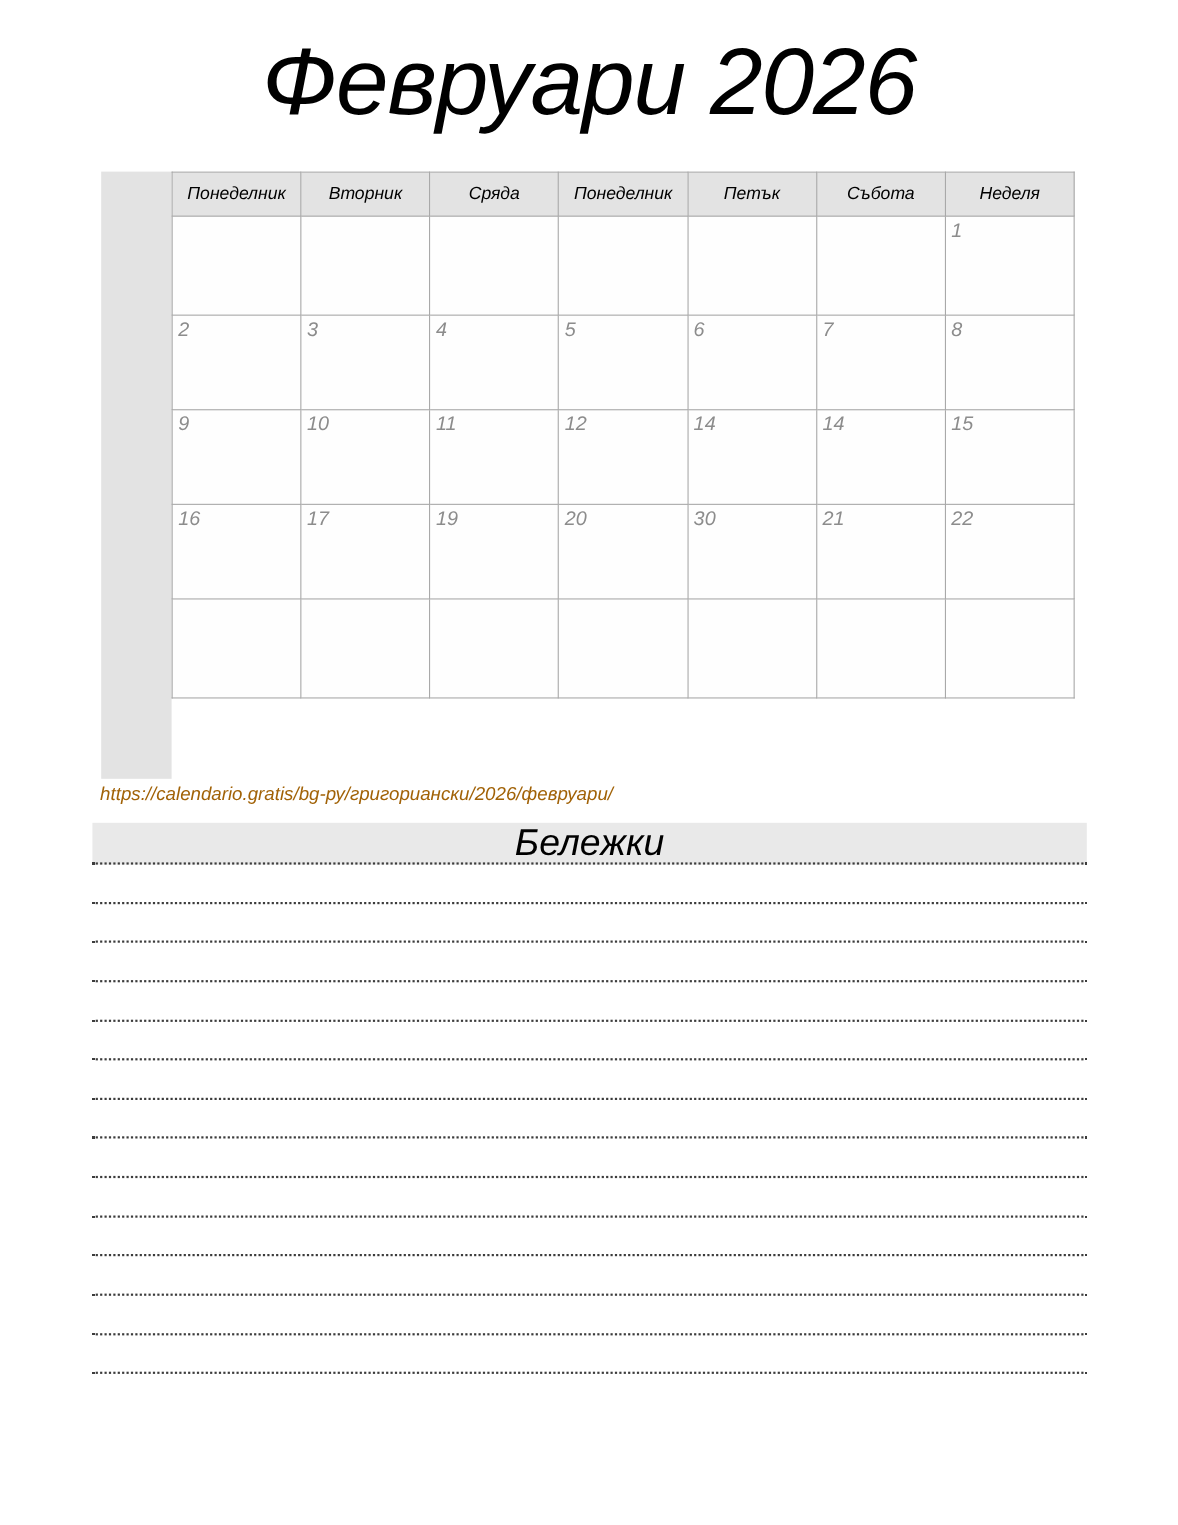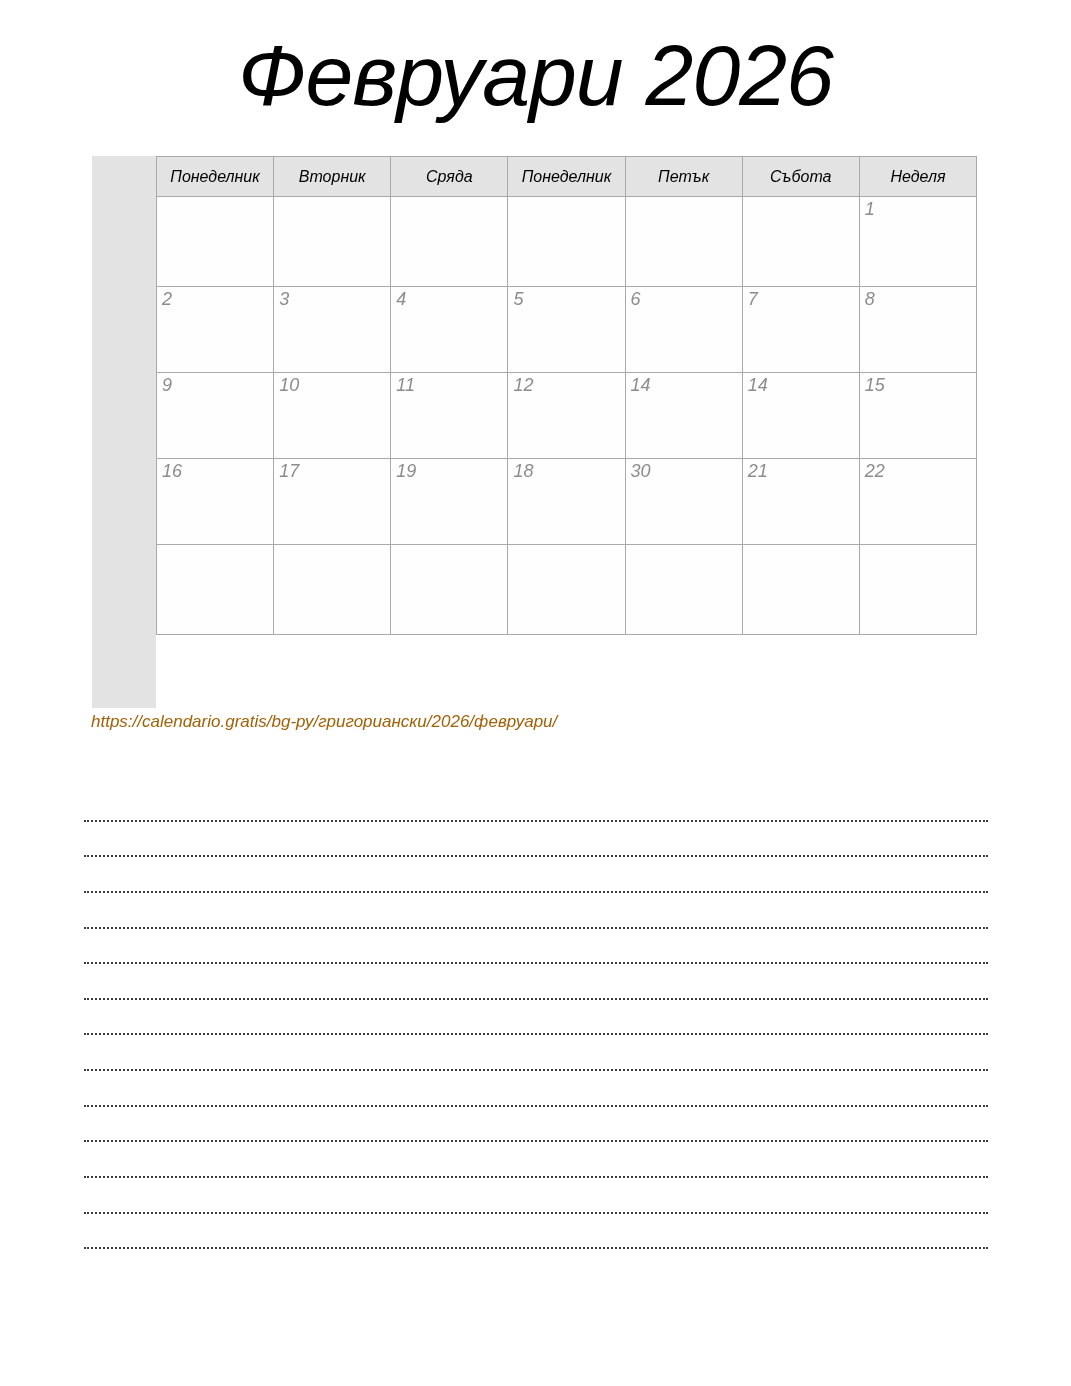--- a/index.html
+++ b/index.html
@@ -151,39 +151,40 @@
           <td class="day">11</td>
           <td class="day">12</td>
           <td class="day">14</td>
           <td class="day">14</td>
           <td class="day">15</td>
         </tr>
         <tr>
           <td class="day">16</td>
           <td class="day">17</td>
           <td class="day">19</td>
-          <td class="day">18</td>
+          <td class="day">20</td>
           <td class="day">30</td>
           <td class="day">21</td>
           <td class="day">22</td>
         </tr>
         <tr class="tall">
           <td class="day"></td>
           <td class="day"></td>
           <td class="day"></td>
           <td class="day"></td>
           <td class="day"></td>
           <td class="day"></td>
           <td class="day"></td>
         </tr>
       </tbody>
   </table>
 
   <div class="source-url">https://calendario.gratis/bg-ру/григориански/2026/февруари/</div>
 
+  <div class="notes-band">Бележки</div>
 
   <div class="notes-lines">
       <div class="note-line"></div>
       <div class="note-line"></div>
       <div class="note-line"></div>
       <div class="note-line"></div>
       <div class="note-line"></div>
       <div class="note-line"></div>
       <div class="note-line"></div>
       <div class="note-line"></div>

